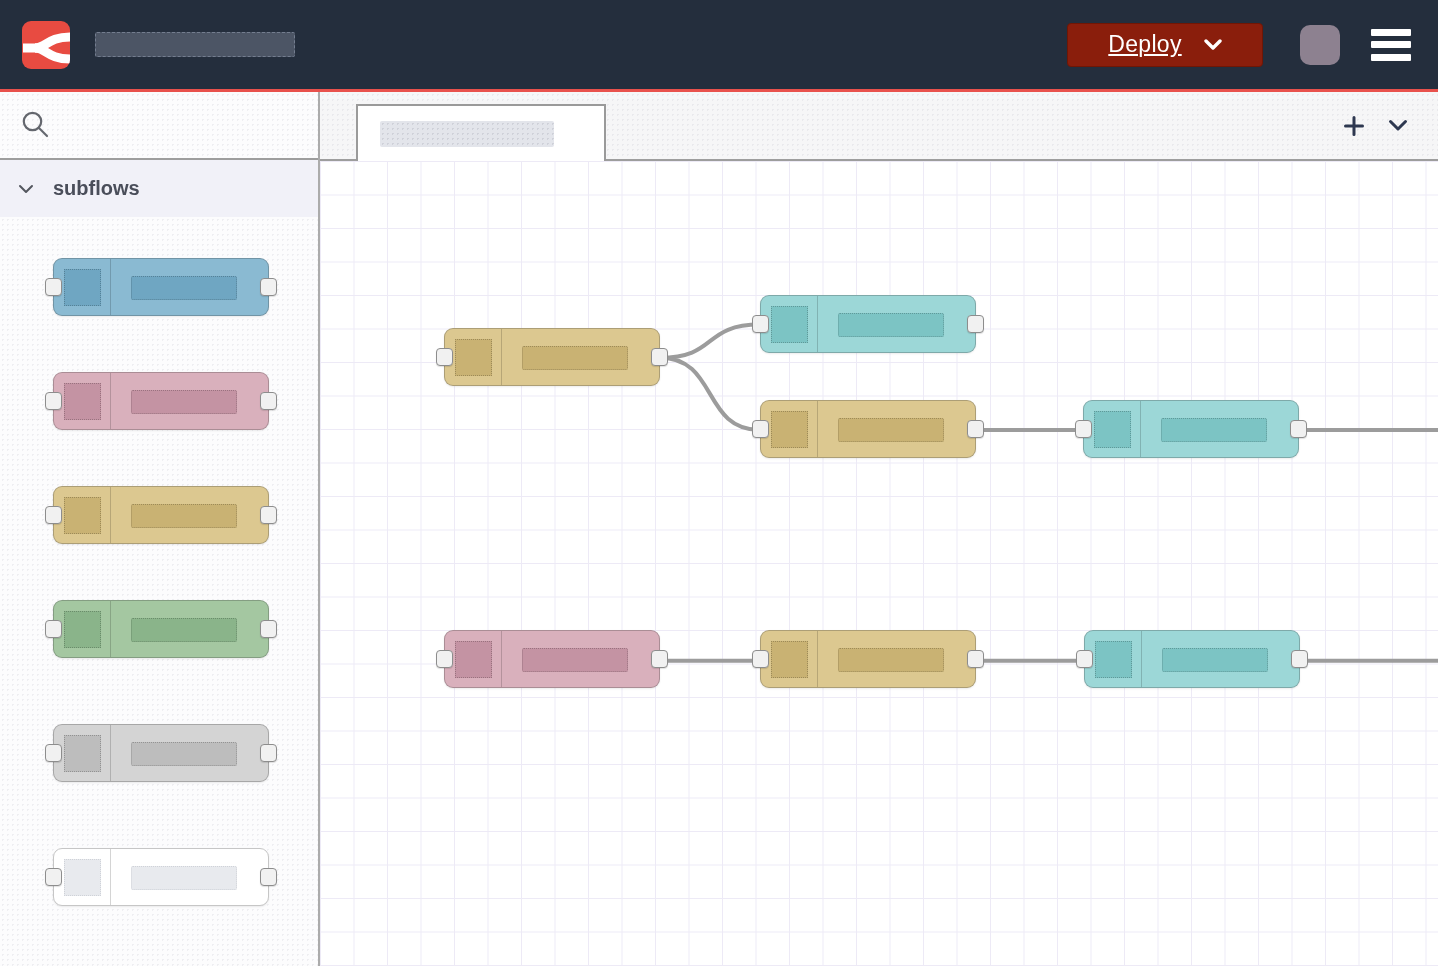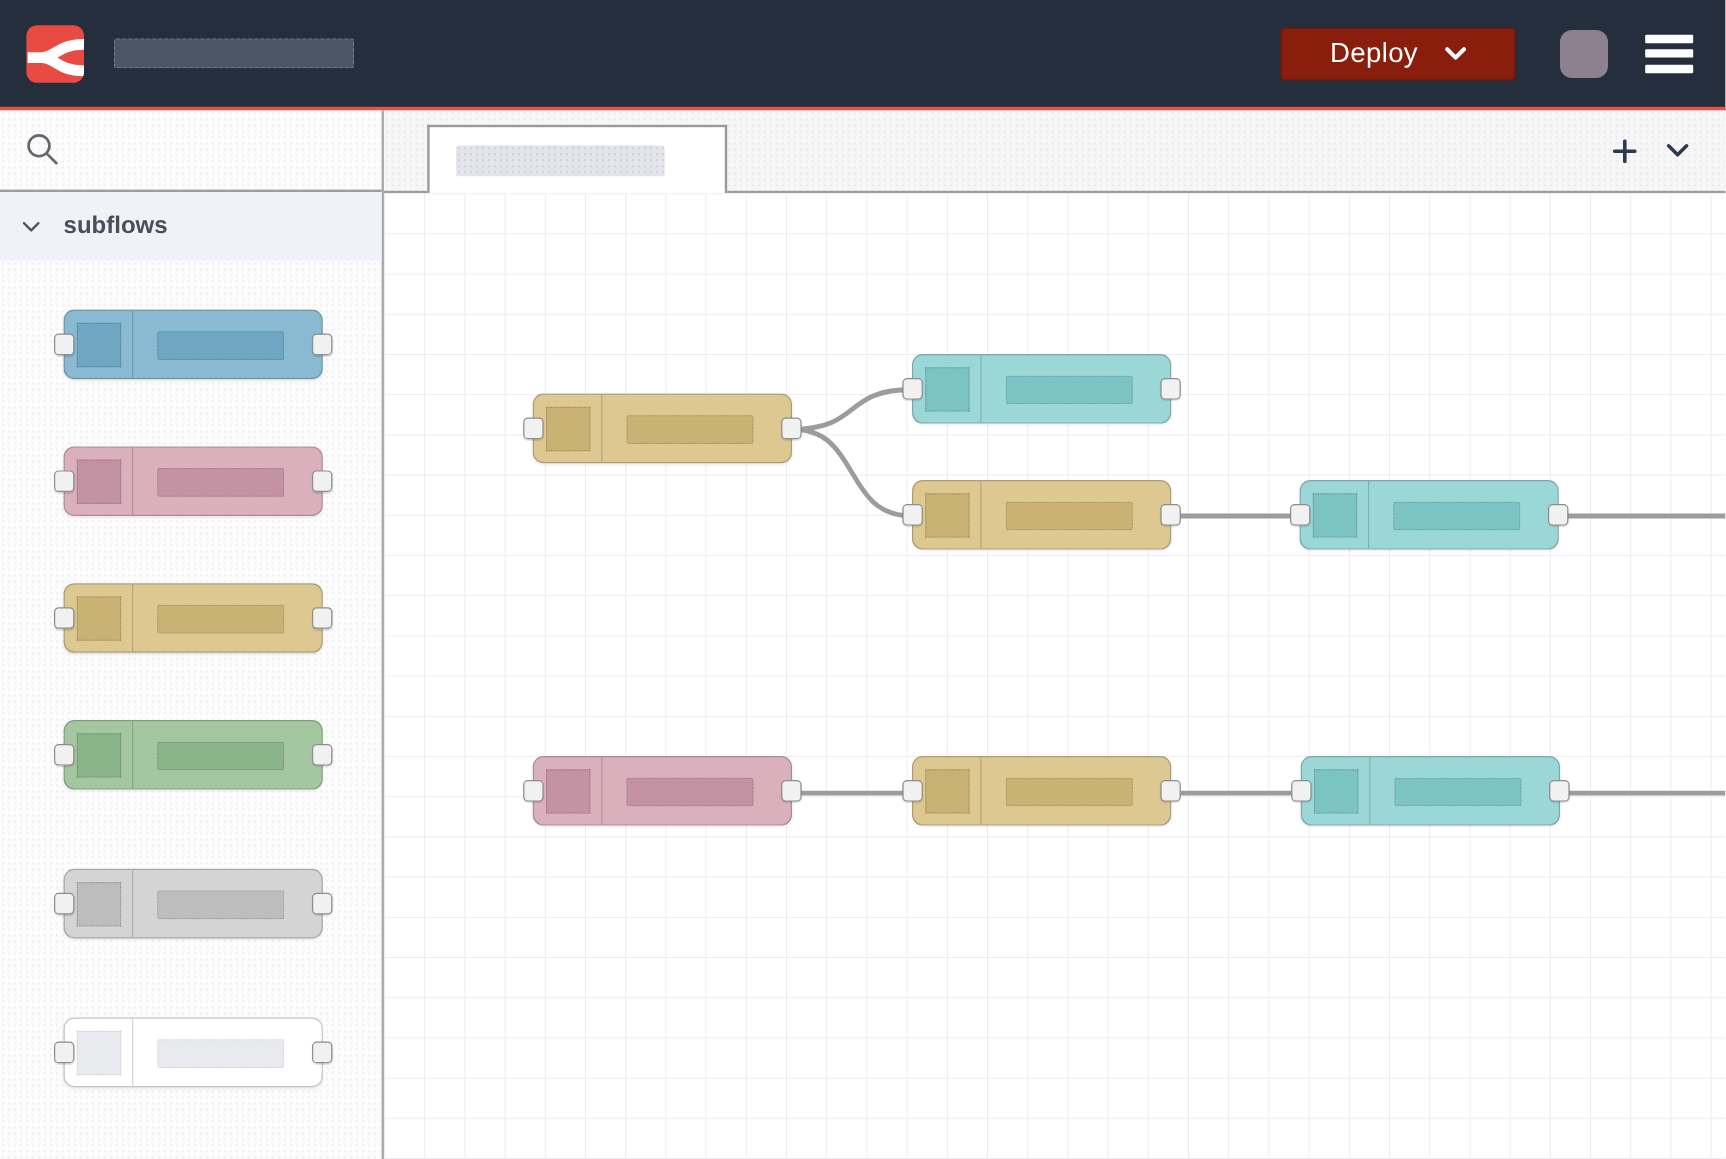--- a/index.html
+++ b/index.html
@@ -14,21 +14,21 @@
     display:flex; align-items:center; padding:0 27px 0 22px;
   }
   .logo { width:48px; height:48px; border-radius:9px; background:var(--logo-red);
     display:flex; align-items:center; justify-content:center; overflow:hidden; cursor:pointer; }
   .title-ph { width:200px; height:25px; margin-left:25px; background:#4c5565;
     border:1px dashed #737d8f; border-radius:2px; }
   .header-spacer { flex:1; }
   .deploy-btn { display:flex; align-items:center; justify-content:center; gap:22px;
     width:196px; height:44px; background:var(--deploy-bg); border:1px solid #701605;
     border-radius:4px; color:#fff; cursor:pointer; }
-  .deploy-btn span { font-size:23px; font-weight:500; letter-spacing:0.3px; }
+  .deploy-btn span { font-size:23px; font-weight:500; letter-spacing:0.3px;text-decoration:underline; }
   .avatar { width:40px; height:40px; border-radius:10px; background:var(--avatar-bg);
     margin-left:37px; cursor:pointer; }
   .hamburger { margin-left:31px; width:40px; height:32px; display:flex; flex-direction:column;
     justify-content:space-between; cursor:pointer; }
   .hamburger div { height:7px; background:#fff; border-radius:1px; }
 
   
   .body { flex:1; display:flex; min-height:0; }
 
   

